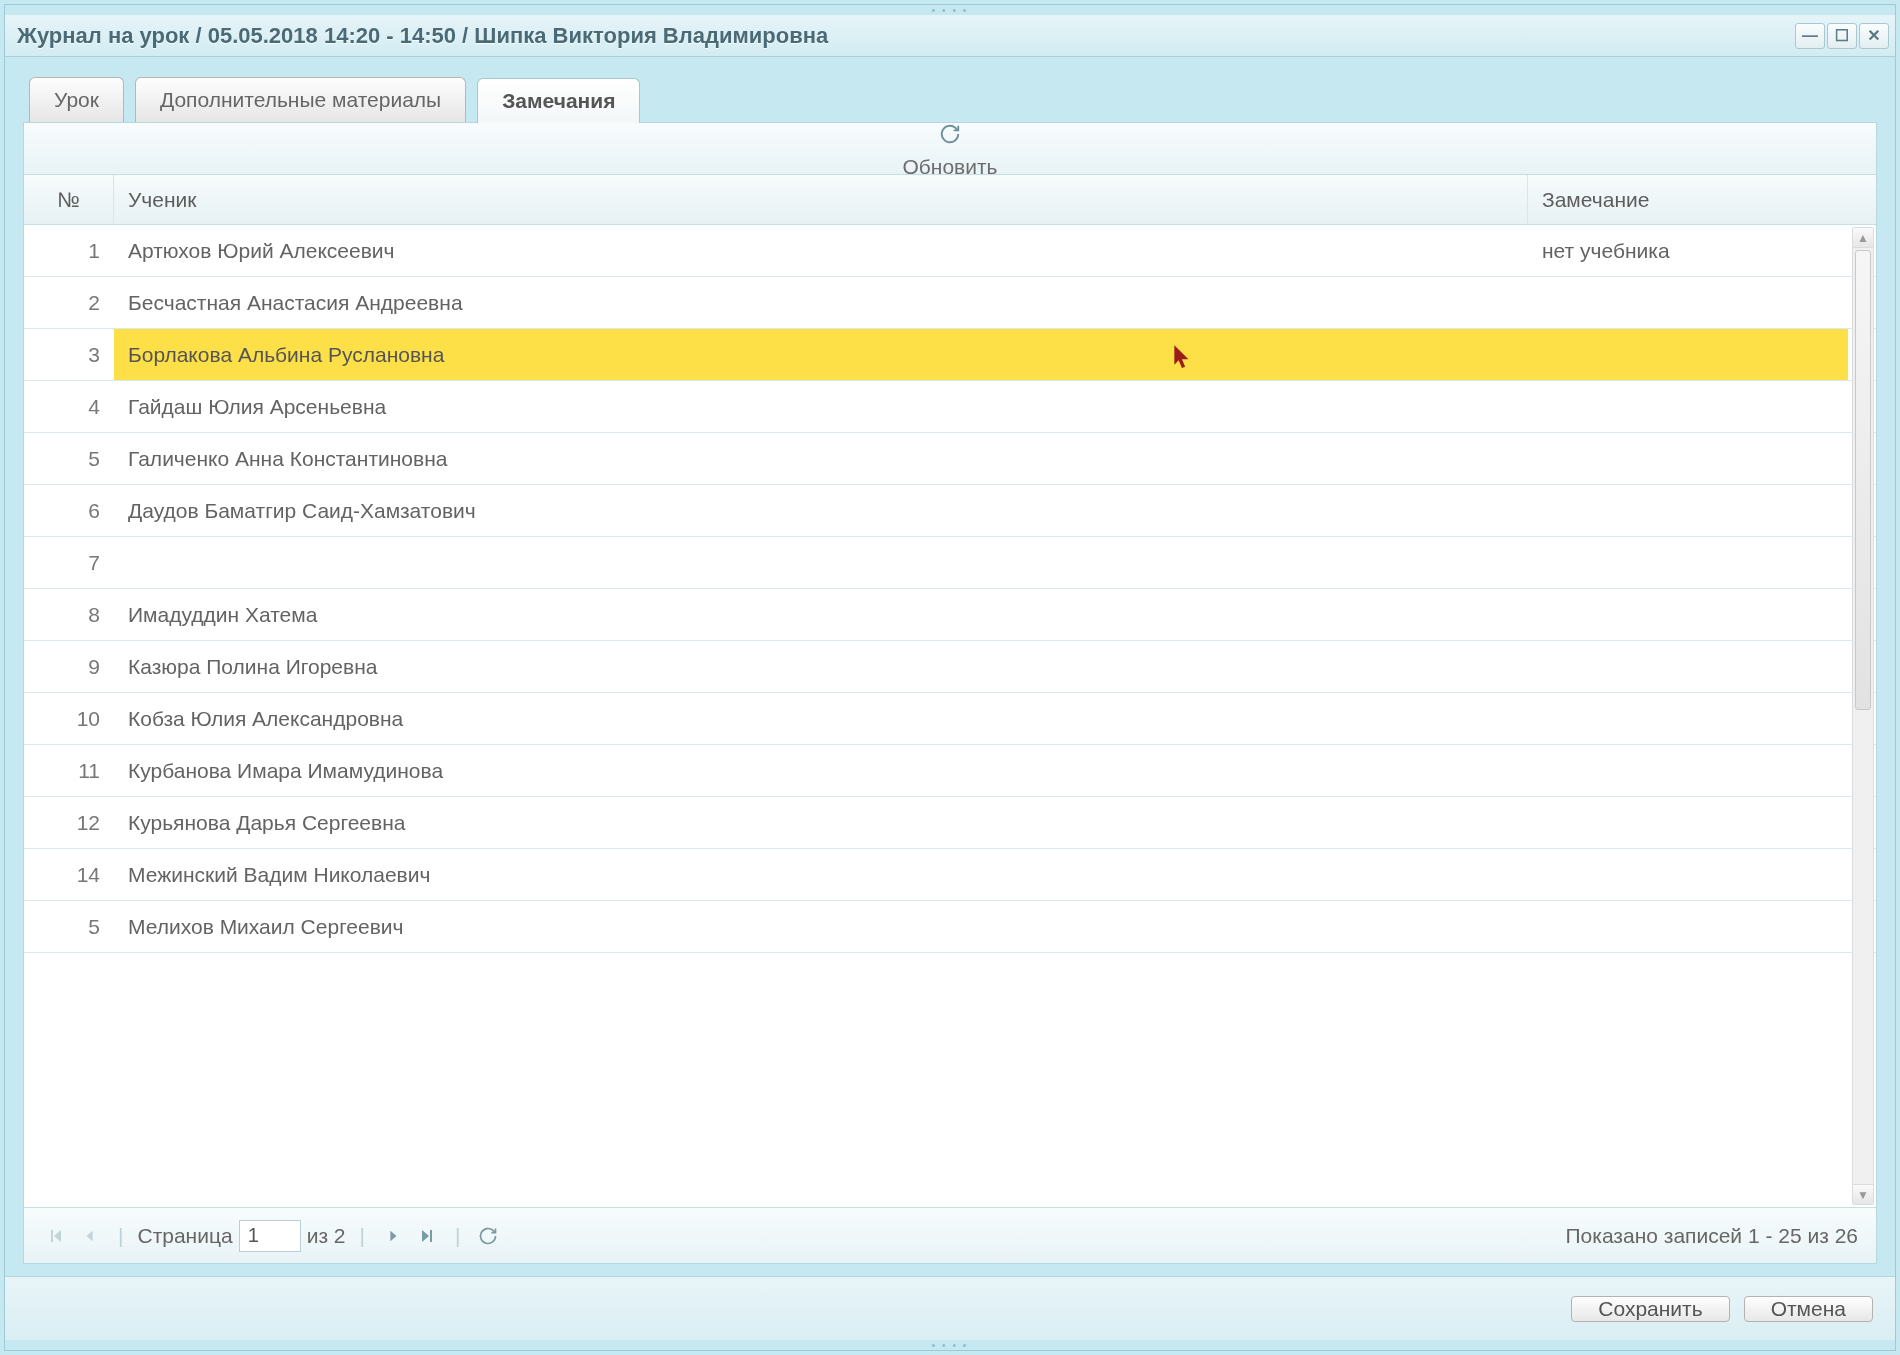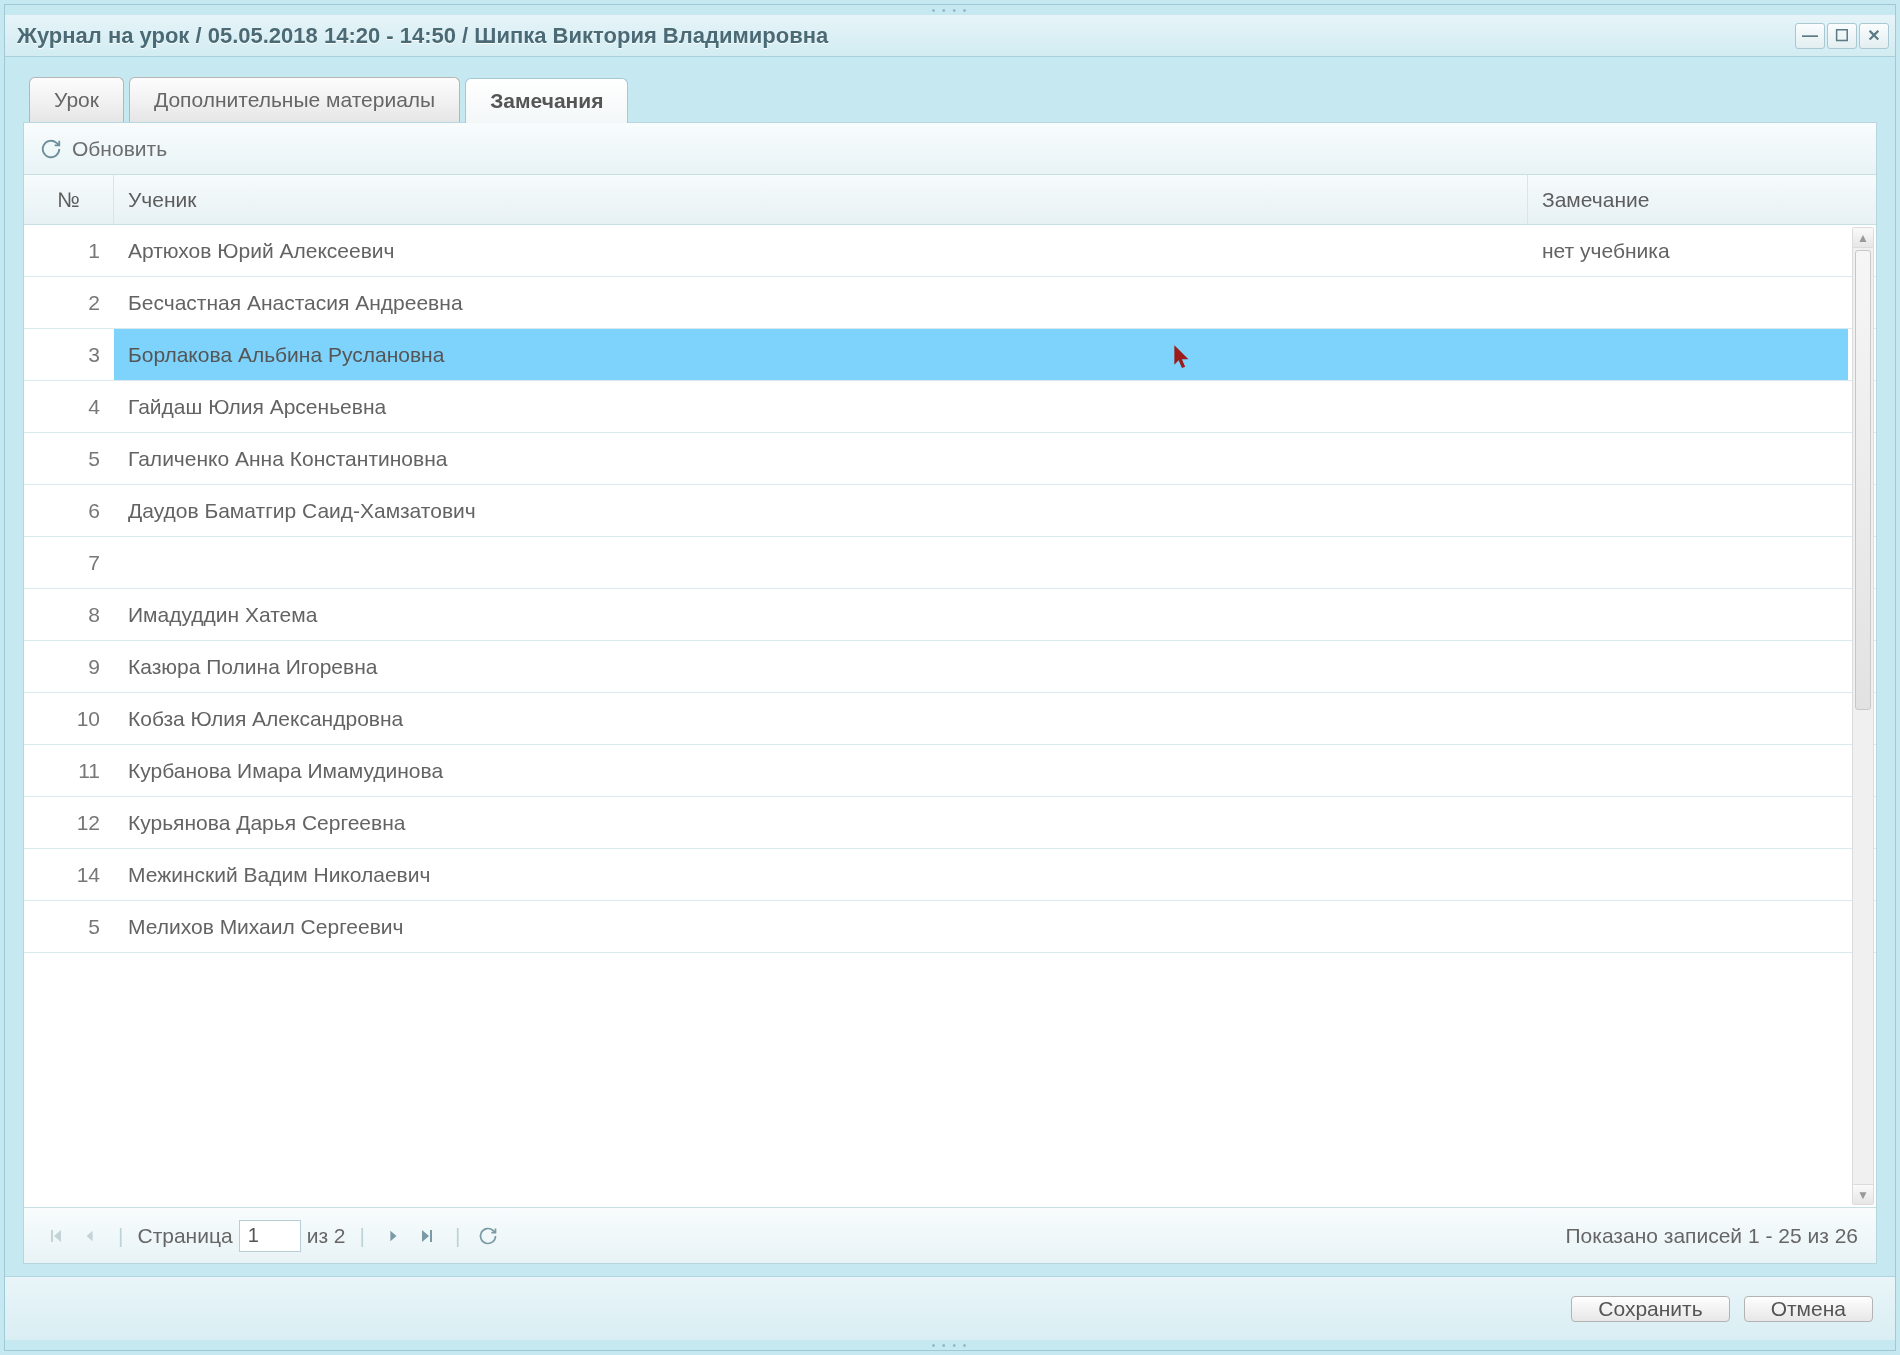--- a/index.html
+++ b/index.html
@@ -50,21 +50,21 @@
   }
   .content {
     flex: 1;
     padding: 14px 18px 12px 18px;
     display: flex;
     flex-direction: column;
   }
   .tabbar {
     display: flex;
     align-items: flex-end;
-    gap: 5px;
+    gap: 11px;
     height: 52px;
     border-bottom: 1px solid #b8d6df;
     padding-left: 6px;
   }
   .tab {
     padding: 10px 24px;
     background: linear-gradient(#fdfdfd,#e6e6e6);
     border: 1px solid #b6b6b6;
     border-bottom: none;
     border-radius: 6px 6px 0 0;
@@ -91,20 +91,21 @@
     overflow: hidden;
   }
   .toolbar {
     height: 52px;
     background: linear-gradient(#f8fcfd,#e8f3f6);
     border-bottom: 1px solid #c7dee5;
     display: flex;
     align-items: center;
     padding: 0 16px;
     gap: 10px;
+    flex-direction: column;
   }
   .refresh-icon {
     width: 22px; height: 22px;
     display: inline-flex; align-items: center; justify-content: center;
     color: #6d8f9a;
   }
   .toolbar-text { color: #6d6d6d; font-size: 21px; }
   .tablewrap {
     flex: 1;
     display: flex;
@@ -140,21 +141,21 @@
     border-bottom: 1px solid #d8eaf0;
     color: #636363;
     font-size: 21px;
     align-items: stretch;
     position: relative;
   }
   .tr > div {
     display: flex; align-items: center;
     padding: 0 14px;
   }
-  .tr.hover .cell-name, .tr.hover .cell-note { background: #7dd3fc; }
+  .tr.hover .cell-name, .tr.hover .cell-note { background: #fde047; }
   .tr.hover .cell-name { color: #555; }
   .cell-num { width: 90px; justify-content: flex-end; padding-right: 20px; color: #777; }
   .cell-name { flex: 1; }
   .cell-note { width: 320px; }
   .cell-scroll { width: 28px; padding:0; }
   .scrollbar-track {
     position: absolute;
     right: 2px;
     top: 2px;
     bottom: 2px;

